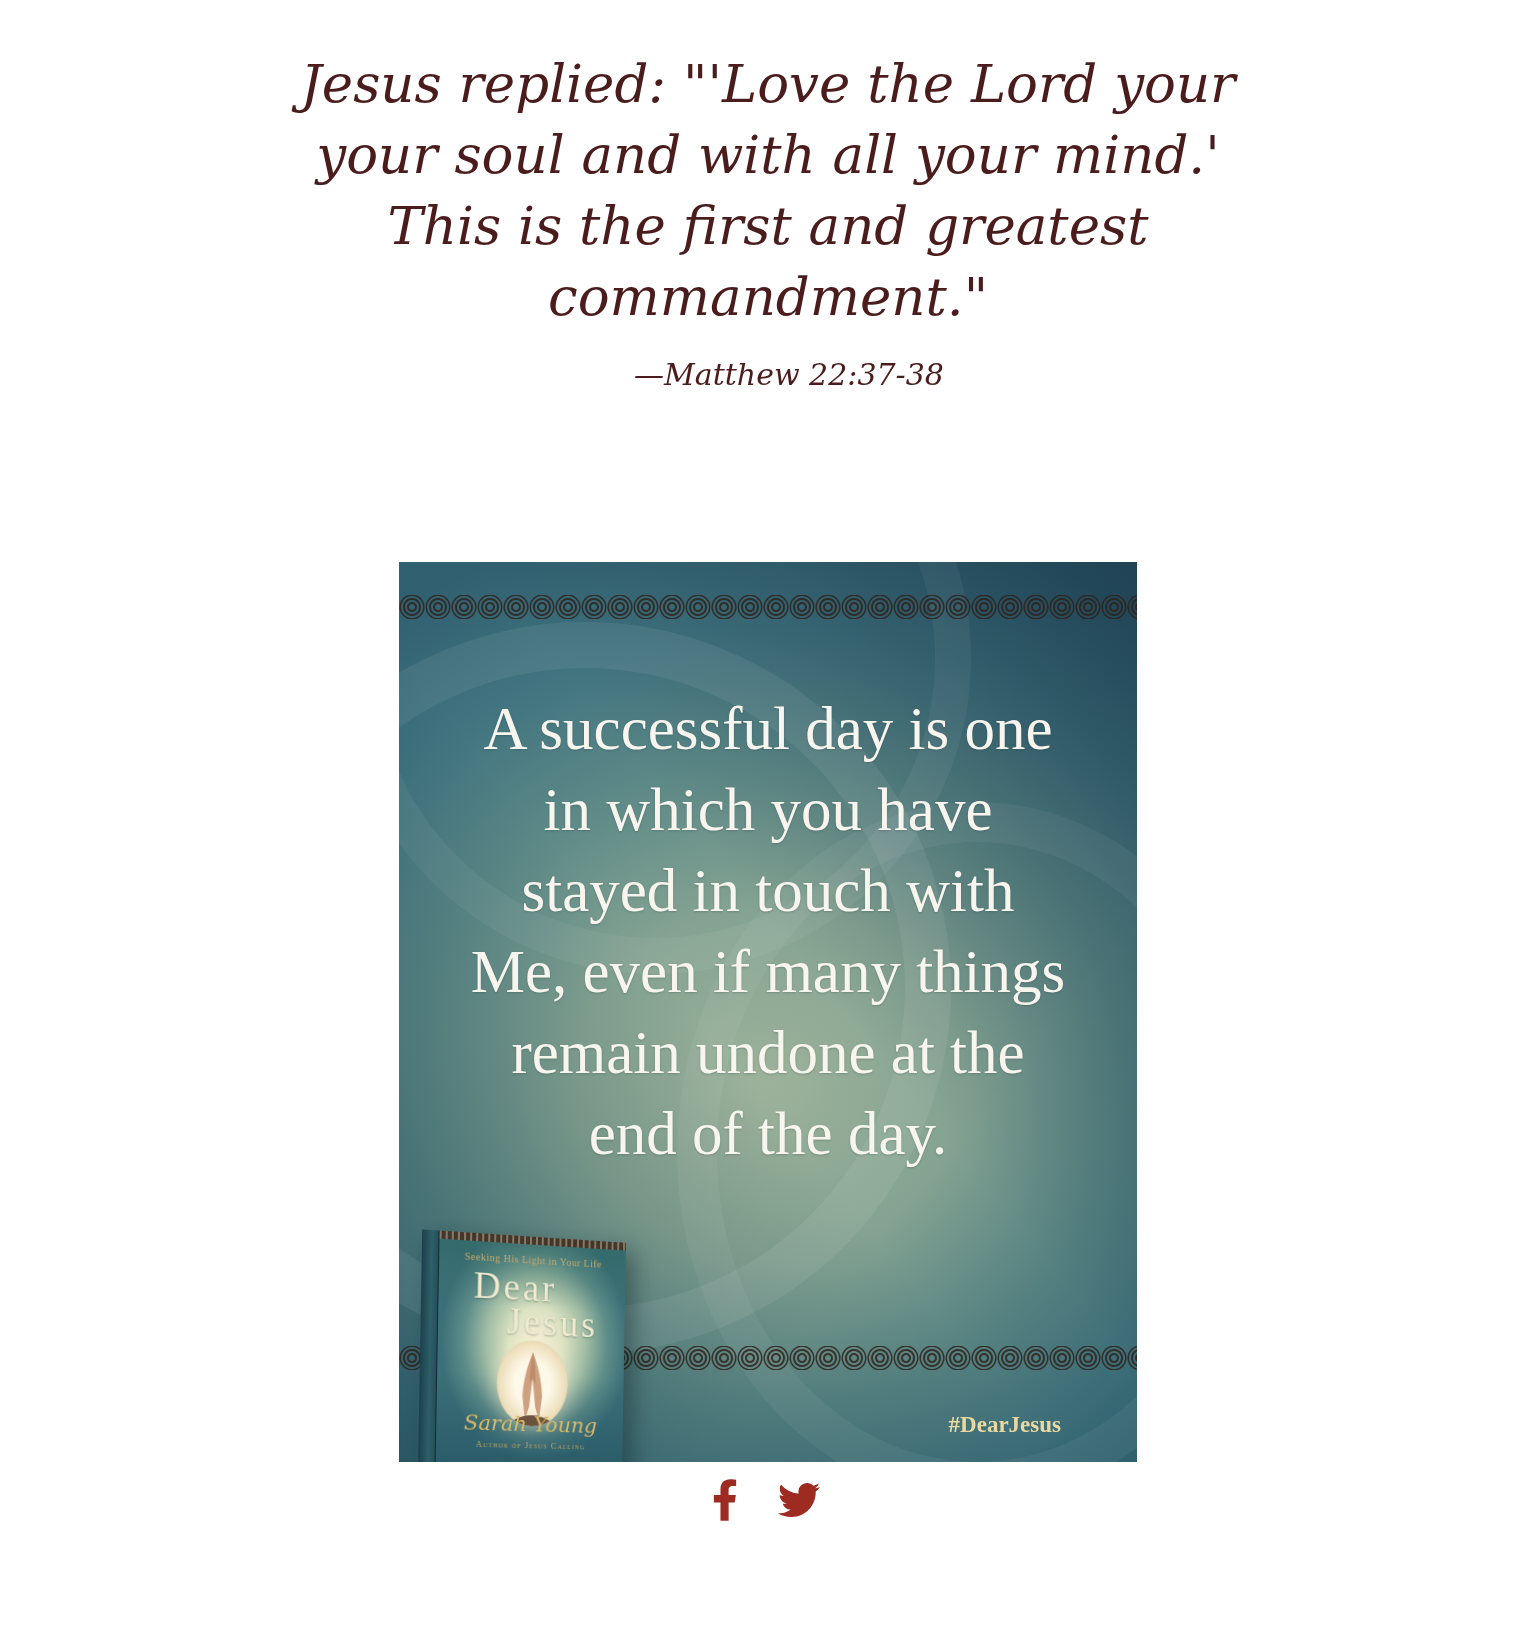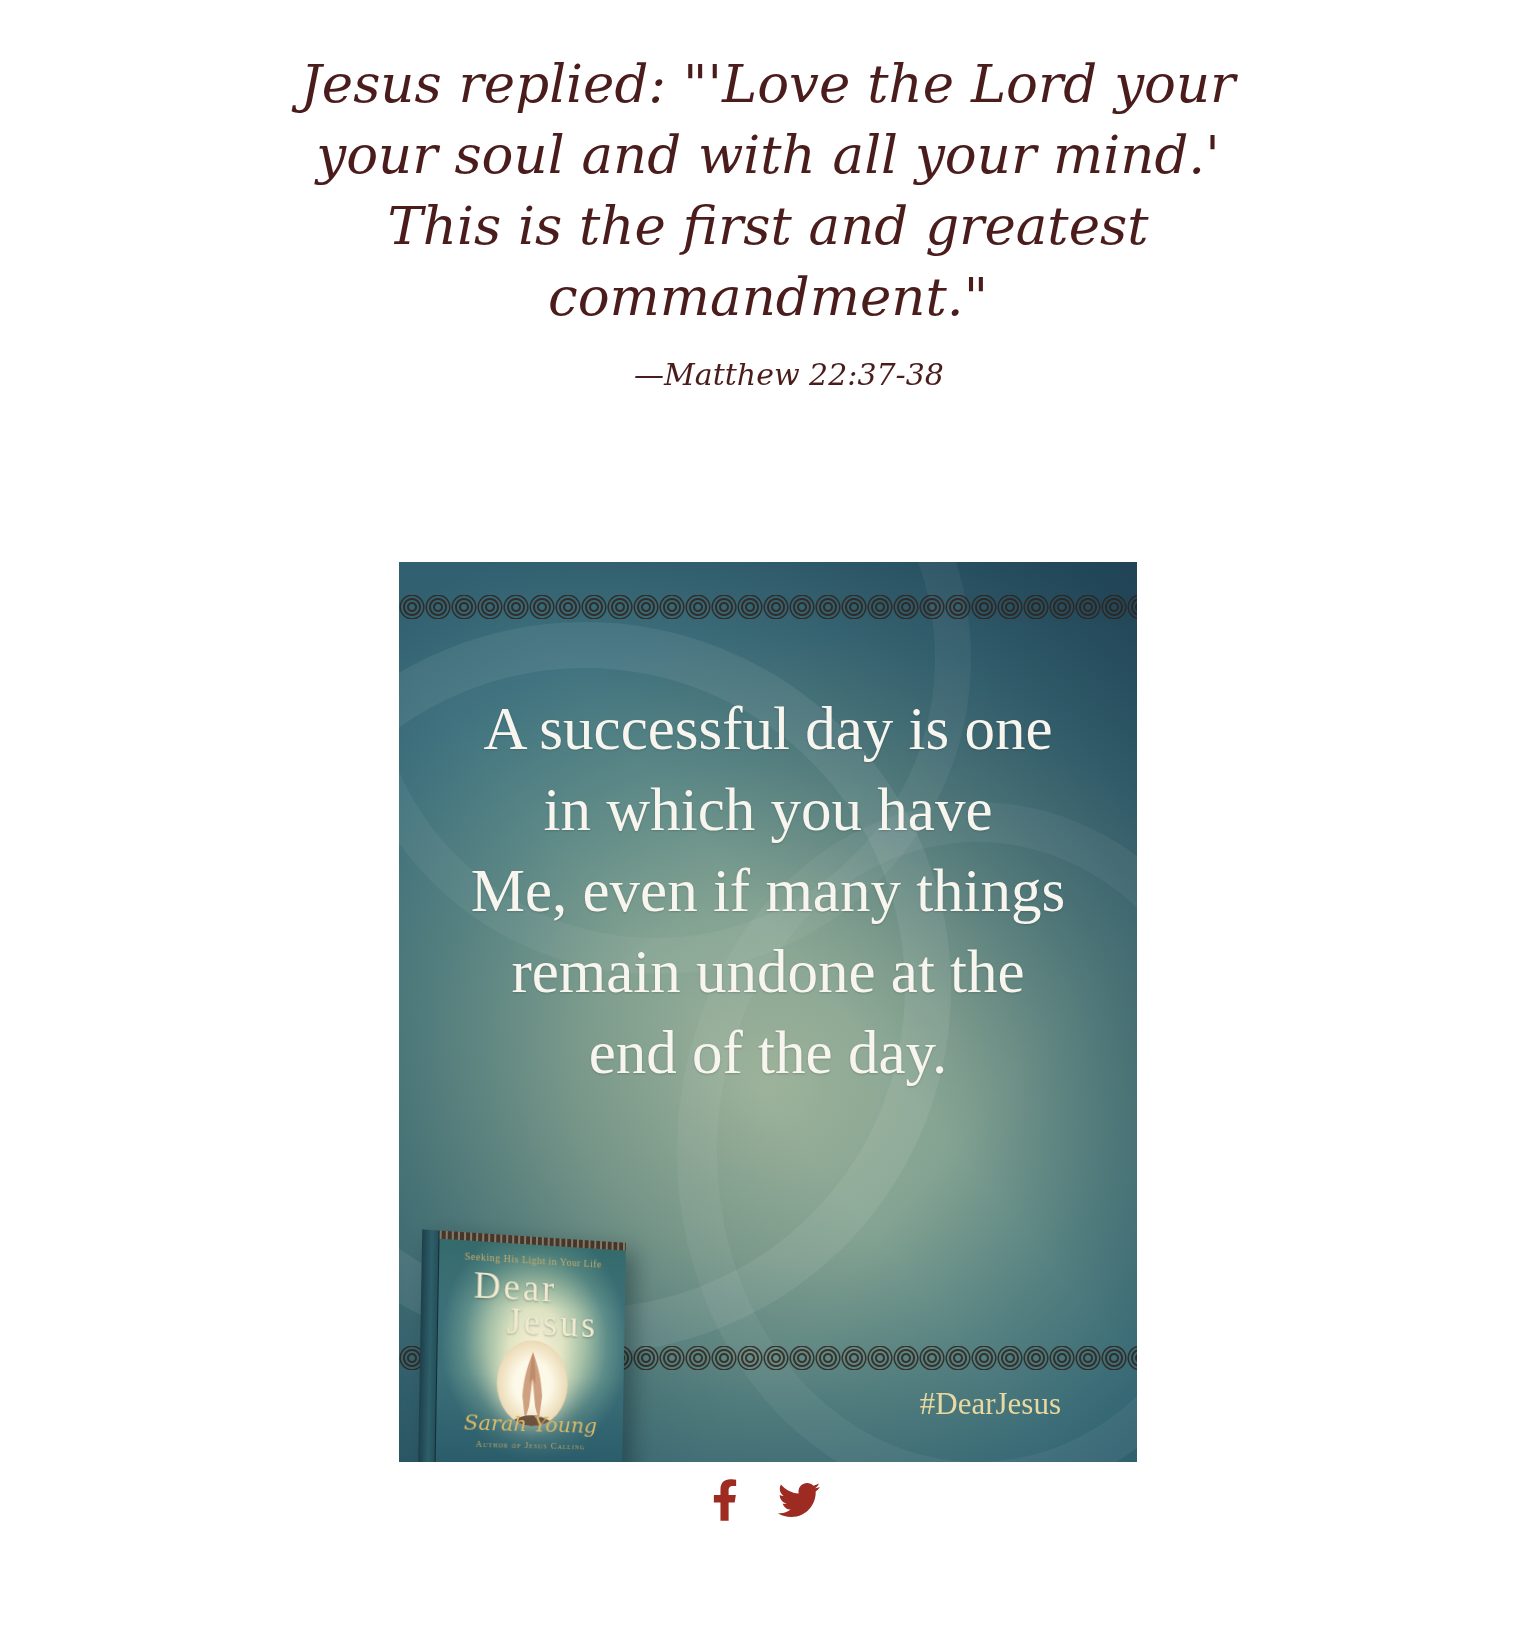--- a/index.html
+++ b/index.html
@@ -67,24 +67,25 @@
     position:absolute; top:126px; left:0; right:0;
     text-align:center;
     font-family:"Liberation Serif", serif;
     font-size:61px;
     line-height:81px;
     color:#f7f5ee;
     text-shadow:0 1px 2px rgba(30,60,60,0.25);
   }
 
   .hashtag {
-    position:absolute; right:76px; bottom:40px;
-    font-family:"Liberation Serif", serif;
-    font-size:31px;
+    position:absolute; right:76px; bottom:24px;
+    font-family:"Liberation Serif", serif;
+    font-size:23px;
     color:#e9d9a0;
+    font-weight:bold;
   }
 
   
   .book {
     position:absolute; left:20px; bottom:-14px;
     width:206px; height:240px;
     display:flex;
     transform:perspective(700px) rotateY(8deg) rotate(1deg);
     transform-origin:50% 100%;
     box-shadow:10px 8px 22px rgba(0,20,25,0.35);
@@ -178,20 +179,21 @@
 <div class="card">
   <div class="flourish f1"></div>
   <div class="flourish f2"></div>
   <div class="flourish f3"></div>
 
   <div class="swirl swirl-top"></div>
 
   <div class="card-quote">
     <div>A successful day is one</div>
     <div>in which you have</div>
+    <div>stayed in touch with</div>
     <div>Me, even if many things</div>
     <div>remain undone at the</div>
     <div>end of the day.</div>
   </div>
 
   <div class="swirl swirl-bottom"></div>
 
   <div class="book">
     <div class="book-spine"></div>
     <div class="book-cover">

